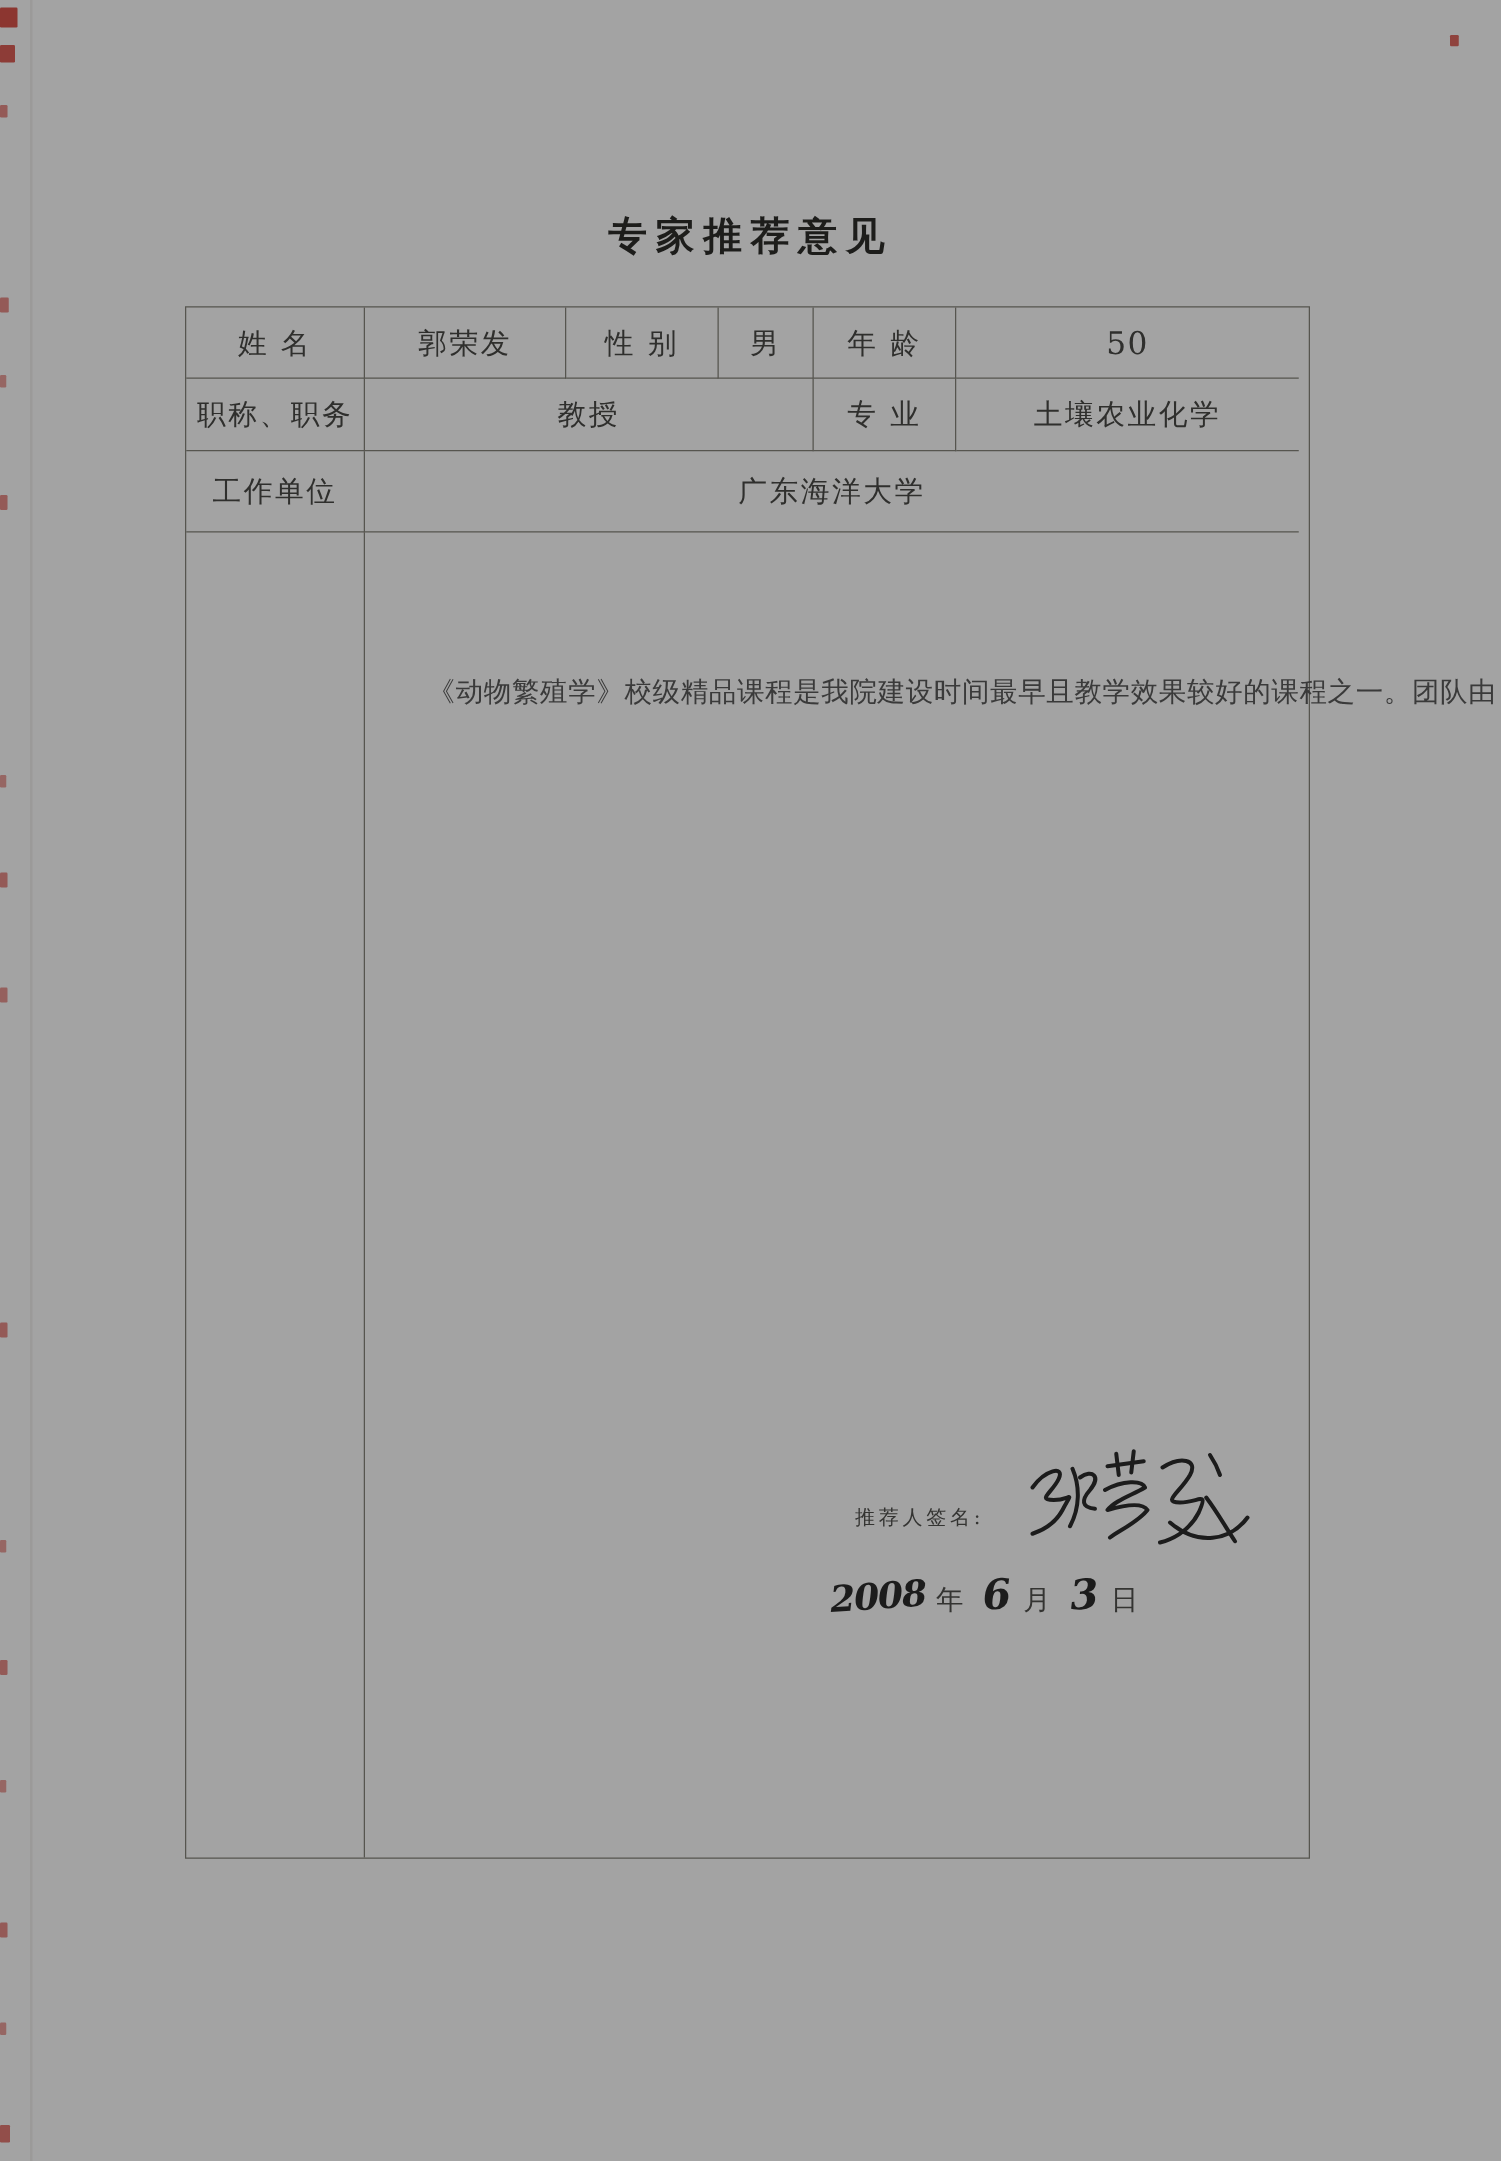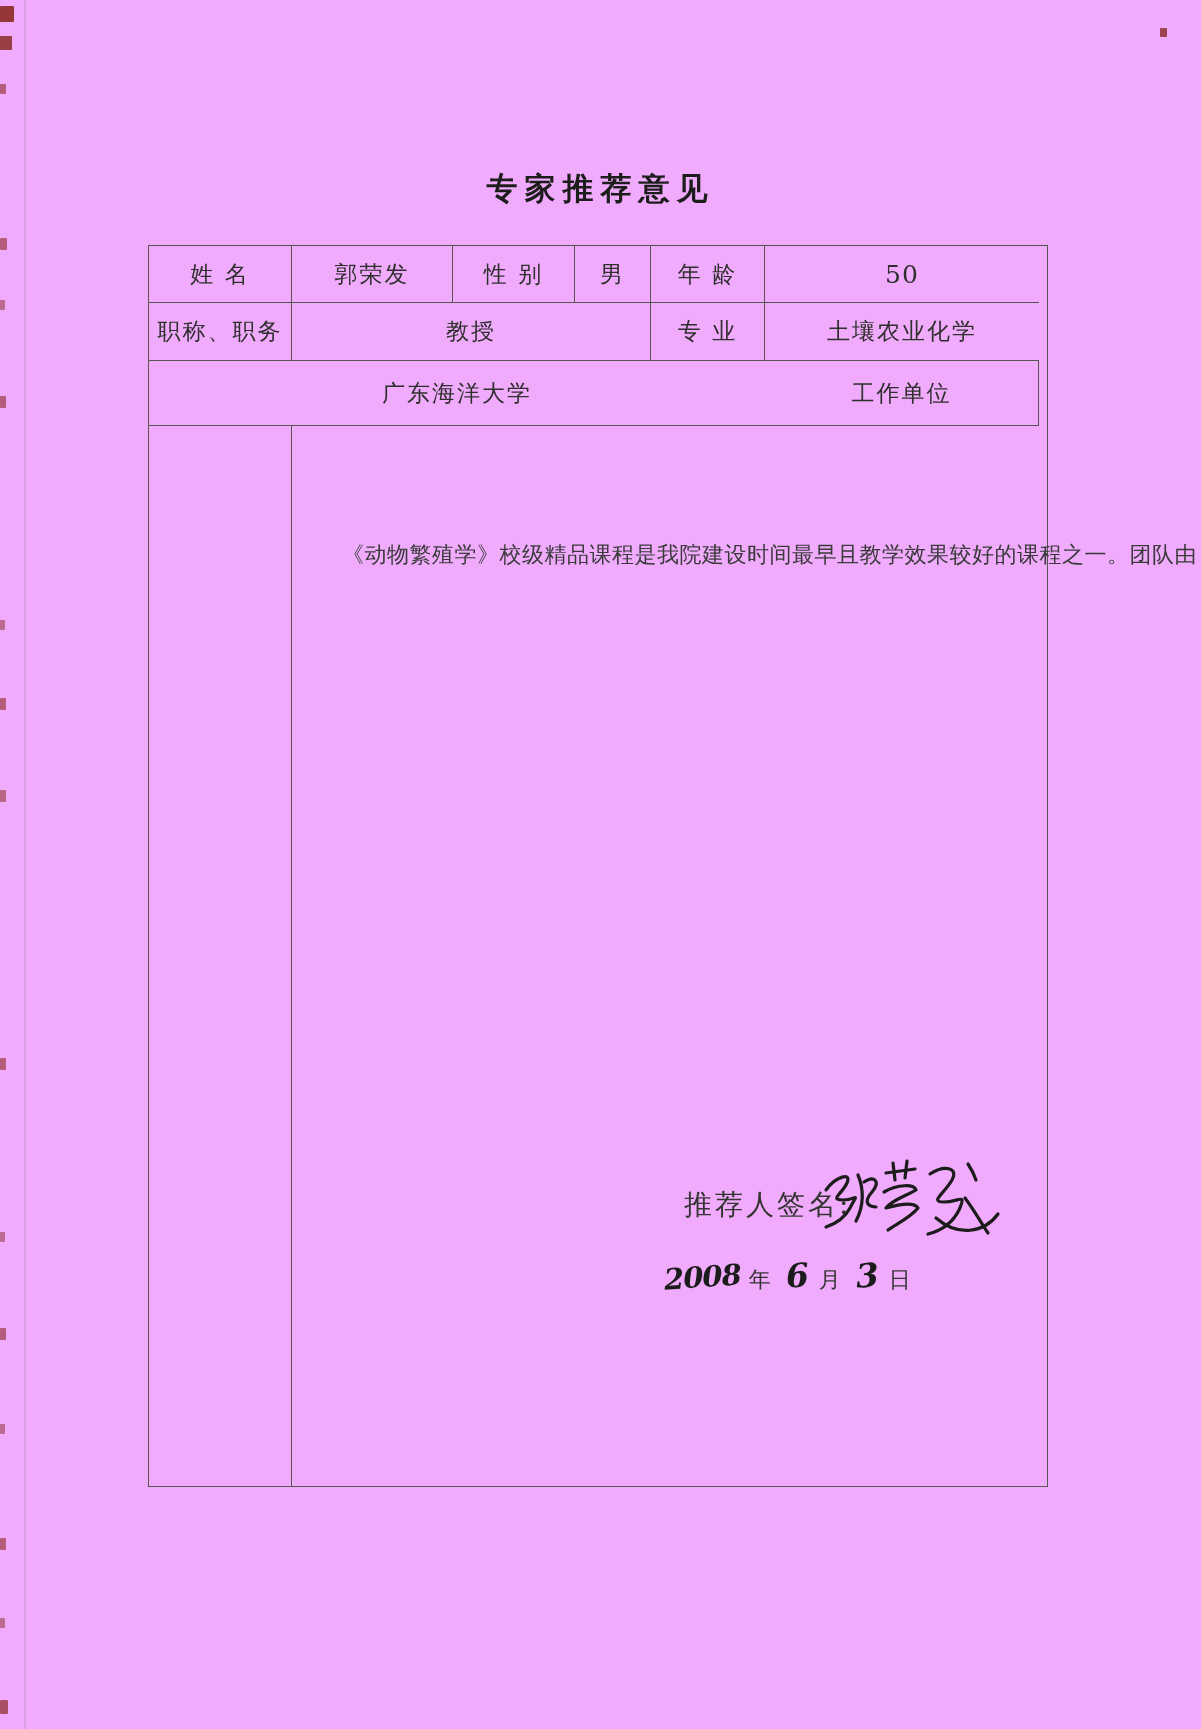--- a/index.html
+++ b/index.html
@@ -1,20 +1,20 @@
 <!DOCTYPE html>
 <html><head>
 <meta charset="utf-8">
 <style>
   html,body{margin:0;padding:0;background:#d8d7d4;}
   .page{
     position:relative;
     width:1201px;height:1729px;
     margin:0 auto;
-    background:#f0abfc;
+    background:#a3a3a3;
     background-image:
       radial-gradient(ellipse at 55% 30%, #f2f1ef 0%, rgba(242,241,239,0) 60%),
       linear-gradient(100deg, #e7e6e3 0%, #eeede b 12%, #edecea 100%);
     overflow:hidden;
     font-family:"DejaVu Serif","Liberation Serif",serif;
     color:#3a3a3a;
   }
   
   .page::before{
     content:"";position:absolute;left:24px;top:0;width:2px;height:100%;
@@ -56,22 +56,22 @@
     display:block;
   }
   .body-text{
     padding:112px 88px 0 6px;
     font-size:22px;line-height:33.5px;
     text-align:justify;color:#3a3a3a;
     letter-spacing:0.5px;
   }
   .body-text p{margin:0;text-indent:2em;}
   .sign-label{
-    position:absolute;left:392px;top:760px;
-    font-size:28px;letter-spacing:3px;color:#343432;white-space:nowrap;
+    position:absolute;left:392px;top:778px;
+    font-size:16px;letter-spacing:3px;color:#343432;white-space:nowrap;
   }
   .signature-svg{
     position:absolute;left:524px;top:728px;width:195px;height:90px;
   }
   .date-row{
     position:absolute;left:372px;top:830px;
     display:flex;align-items:baseline;white-space:nowrap;
     font-size:22px;color:#343432;
   }
   .date-row .unit{margin:0 14px 0 8px;letter-spacing:1px;}
@@ -97,22 +97,22 @@
     <div class="cell">性 别</div>
     <div class="cell">男</div>
     <div class="cell">年 龄</div>
     <div class="cell no-r num">50</div>
 
     <div class="cell">职称、职务</div>
     <div class="cell span-3">教授</div>
     <div class="cell">专 业</div>
     <div class="cell no-r">土壤农业化学</div>
 
+    <div class="cell">工作单位</div>
     <div class="cell span-5 no-r">广东海洋大学</div>
-    <div class="cell">工作单位</div>
 
     <div class="cell no-b"></div>
     <div class="cell big-content no-b">
 
       <div class="body-text">
         <p>《动物繁殖学》校级精品课程是我院建设时间最早且教学效果较好的课程之一。团队由 5 人组成，其中教授 2 名，副教授 1 名和讲师 2 名，均为博士毕业。他们备课认真，教学内容熟练，均采用多媒体组织教学，图片丰富，信息量大，注重介绍国内外动物繁殖领域的新成果，概念阐述清晰，内容丰富，注重课堂讨论，教学效果较好。在长期的教学实践和科学研究中，他们精诚合作，取得了较好的教学效果和较高的学术造诣。该课程组以“三能”人才的培养为出发点，以加强课程实习和技能训练为突破口，形成了鲜明的教学特色。而以走出去、请进来的方式对青年教师进行培养的方式又是该课程组的一大亮点，目前有 1 名教师赴美国深造。在教学思想上，他们思维活跃，进行了大量的卓有成效的教学改革。教学团队注重将第一课堂教学与课外科技创新活动相结合，长期以来，组织学生参加课外科技创新活动，获得多项奖励，发表多篇论文，培养学生实践能力与创新精神成效较好。</p>
       </div>
 
       <div class="sign-label">推荐人签名:</div>
 

